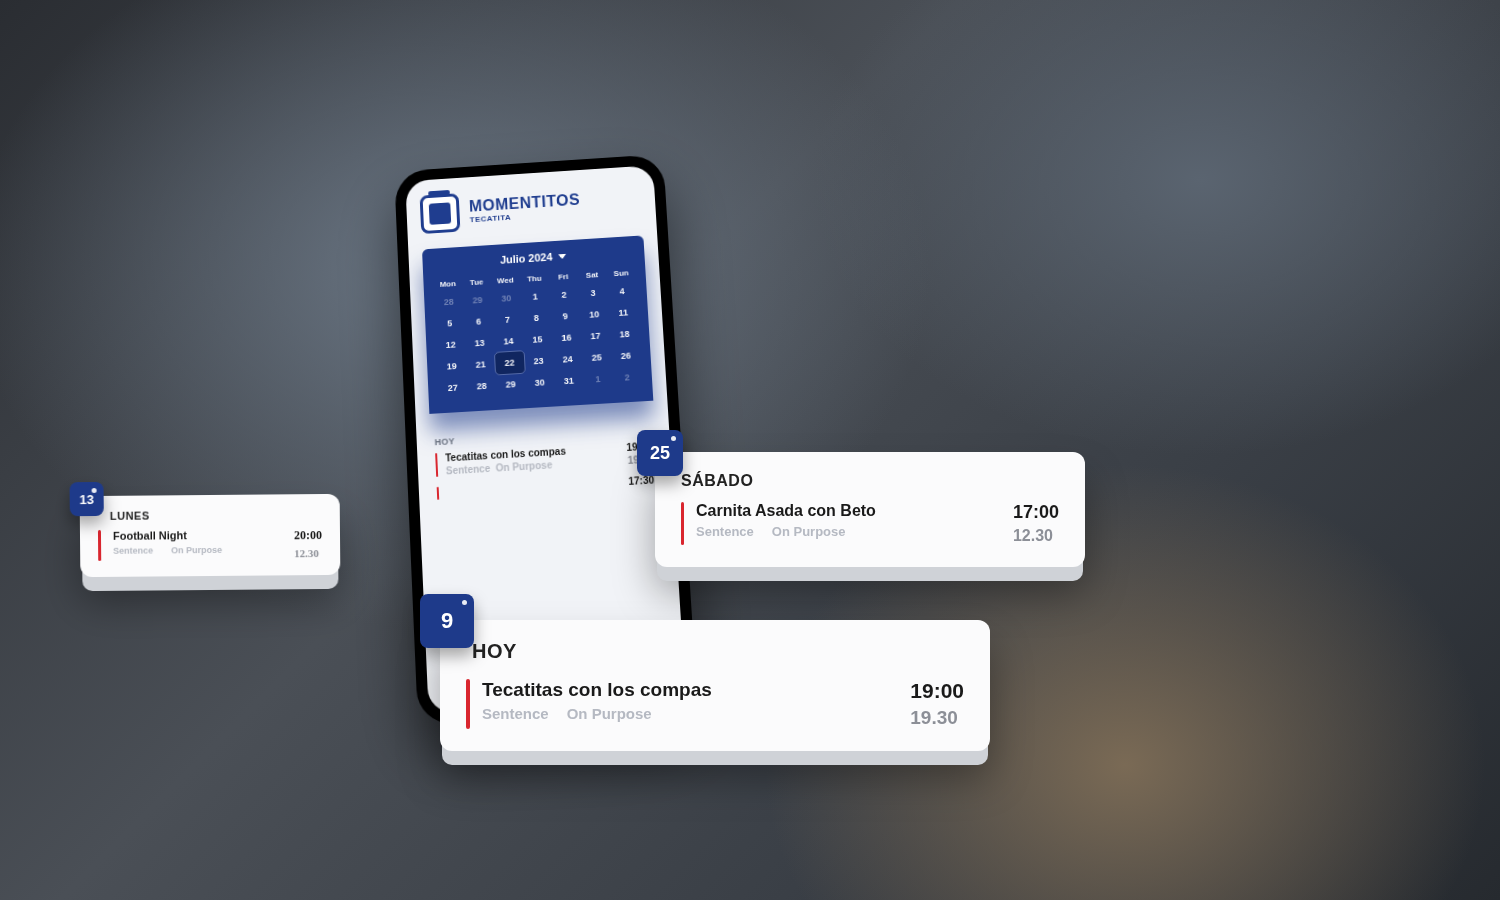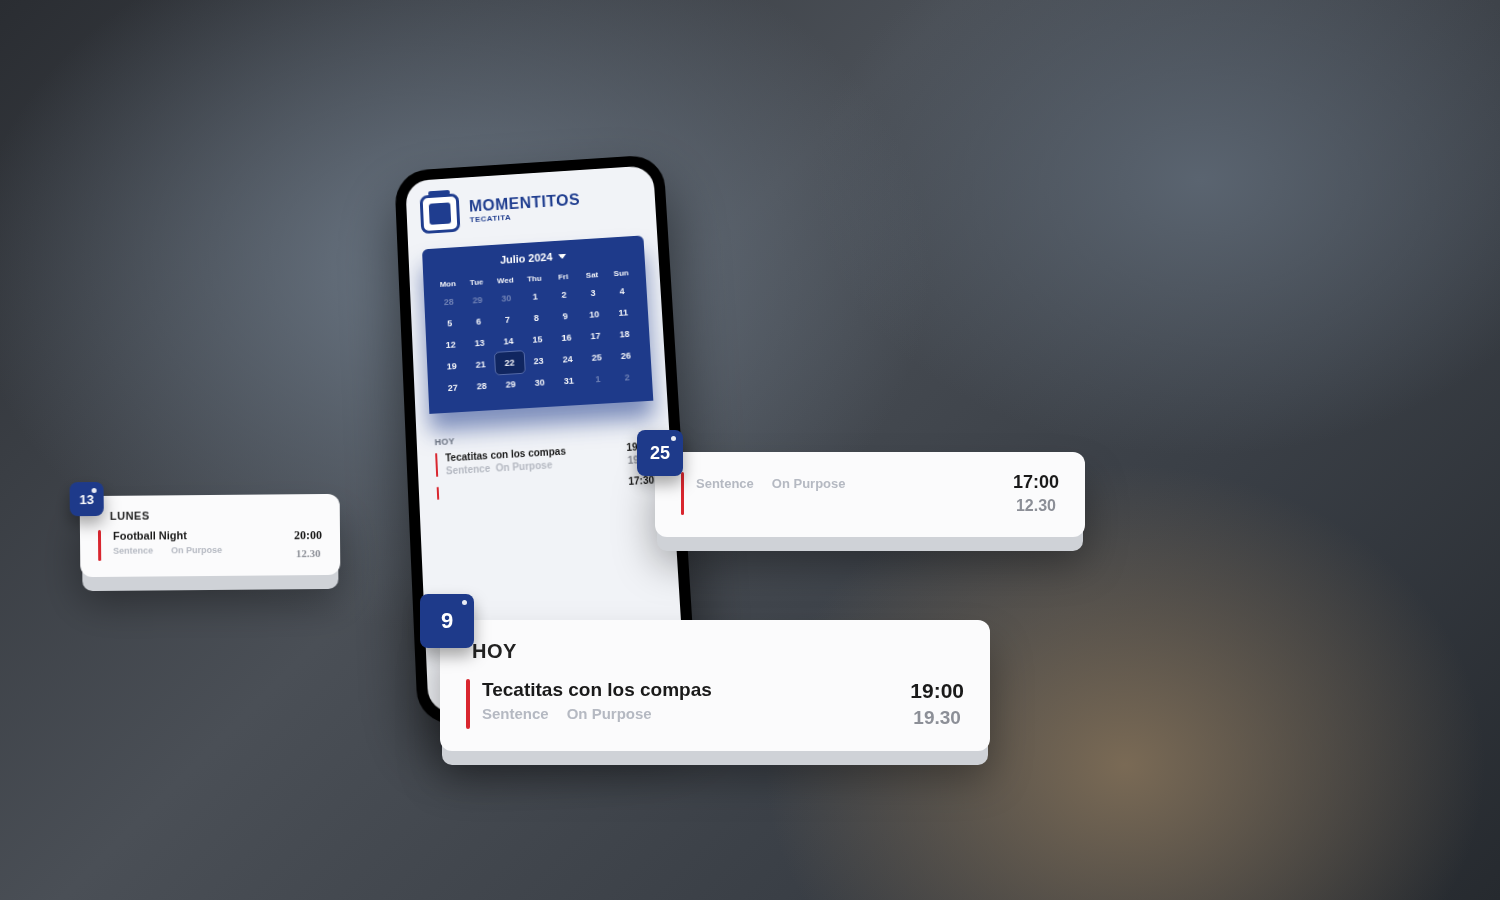--- a/index.html
+++ b/index.html
@@ -57,21 +57,21 @@
     font-weight:800;font-size:18px;box-shadow:0 8px 16px rgba(0,0,0,.35);
   }
   .badge .dot{position:absolute;top:6px;right:7px;width:5px;height:5px;border-radius:50%;background:#fff;opacity:.9;}
   .card-head{font-weight:900;letter-spacing:.5px;color:#222;margin-bottom:12px;}
   .row{display:flex;align-items:flex-start;gap:12px;}
   .row .bar{width:3px;align-self:stretch;background:#d9262f;border-radius:2px;}
   .row .l{flex:1;}
   .row .t{font-weight:800;color:#1a1a1a;}
   .row .s{color:#b5b9c2;font-weight:700;margin-top:4px;}
   .row .s .sp{display:inline-block;width:18px;}
-  .row .r{text-align:center;font-weight:900;color:#1a1a1a;}
+  .row .r{text-align:left;font-weight:900;color:#1a1a1a;}
   .row .r .b{color:#8c8f97;font-weight:800;margin-top:4px;}
 
   .card-lunes{left:80px; top:495px; width:260px; transform:rotateZ(-.5deg);}
   .card-lunes .badge{width:34px;height:34px;font-size:13px;top:-14px;left:-10px;}
   .card-lunes .card-head{font-size:11px;margin-bottom:8px;margin-left:12px;}
   .card-lunes .row .t{font-size:11px;} .card-lunes .row .s{font-size:9px;}
   .card-lunes .row .r{font-size:12px;font-family:Liberation Serif, serif;} .card-lunes .row .r .b{font-size:11px;}
   .card-lunes{padding:14px 18px 16px;}
 
   .card-sab{left:655px; top:452px; width:430px;}
@@ -210,23 +210,25 @@
       <div class="b">12.30</div>
     </div>
   </div>
 </div>
 
 <div class="card card-sab">
   <div class="badge">
     <span>25</span>
       <span class="dot"></span>
   </div>
+  <div class="card-head">SÁBADO</div>
   <div class="row">
     <div class="bar"></div>
     <div class="l">
+      <div class="t">Carnita Asada con Beto</div>
       <div class="s"><span>Sentence</span><span class="sp"></span><span>On Purpose</span></div>
     </div>
     <div class="r">
       <div>17:00</div>
       <div class="b">12.30</div>
     </div>
   </div>
 </div>
 
 <div class="card card-hoy">

